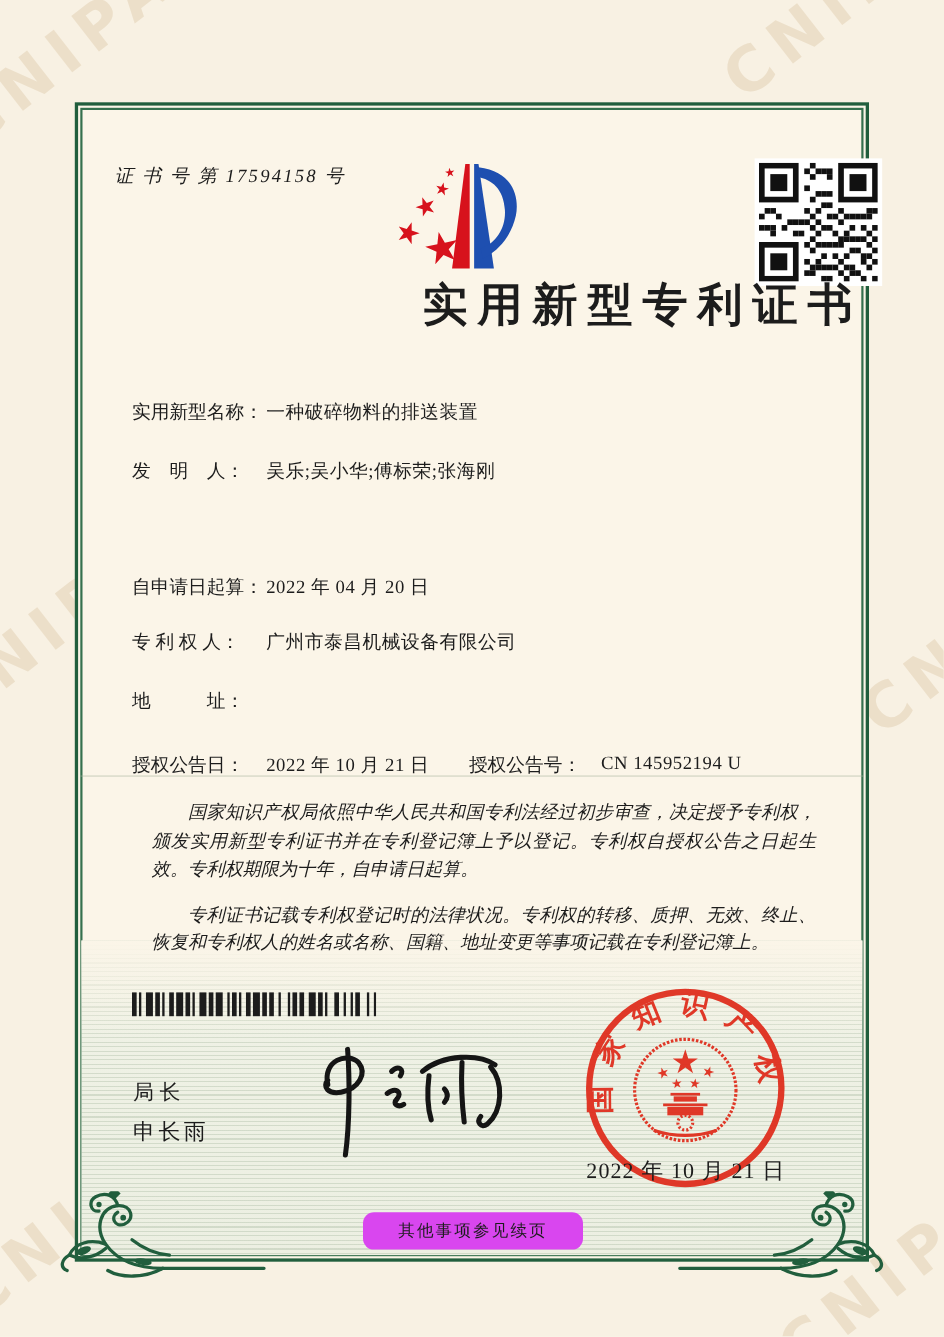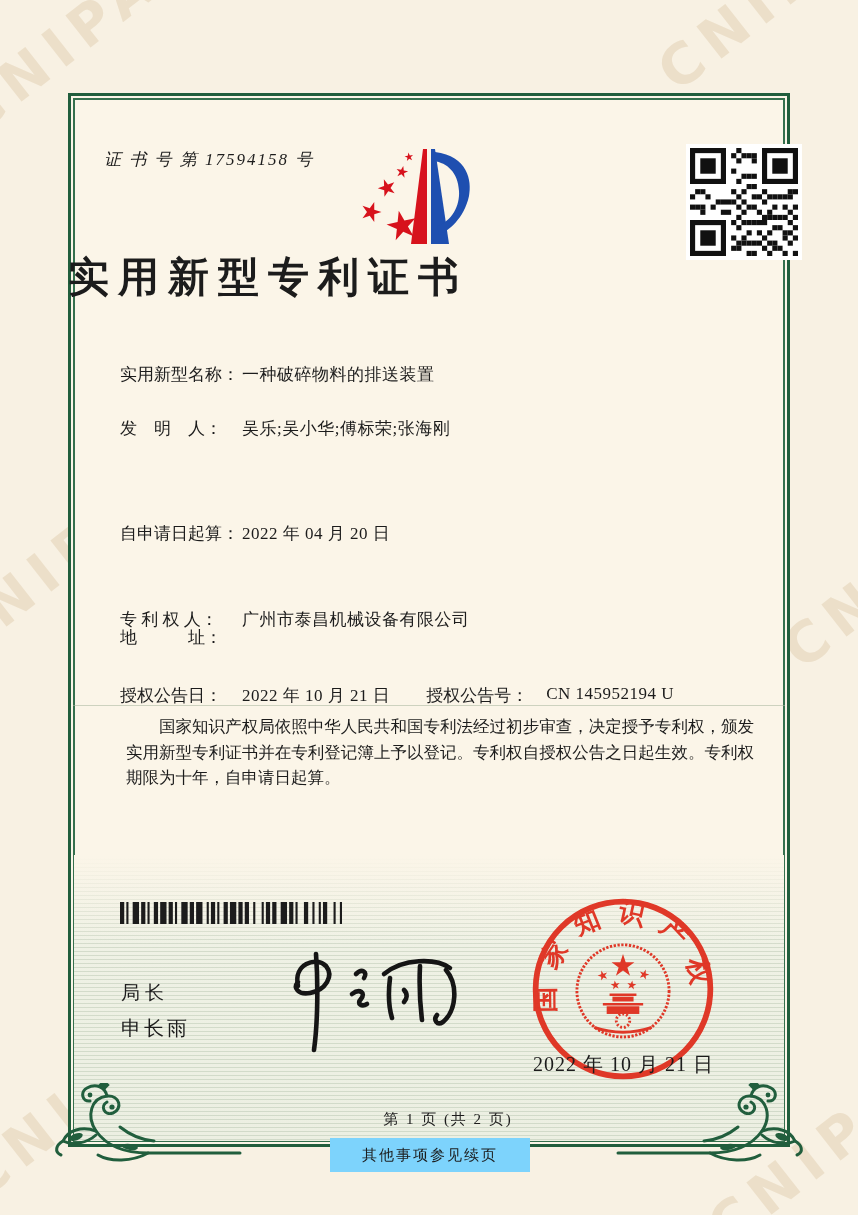--- a/index.html
+++ b/index.html
@@ -21,47 +21,47 @@
           linear-gradient(180deg,#f0f2e6,#ecefe2);}
   .corner-flourish{position:absolute;width:192px;height:80px;}
   #flourish-left{left:50px;top:1083px;}
   #flourish-right{left:616px;top:1083px;transform:scaleX(-1);}
 
   #cert-number{position:absolute;left:104px;top:148px;font-size:17px;letter-spacing:2px;font-style:italic;}
 
   #logo{position:absolute;left:338px;top:136px;width:188px;height:124px;}
   #qr{position:absolute;left:686px;top:144px;width:116px;height:116px;background:#fff;padding:4px;box-sizing:border-box;}
 
-  #title{position:absolute;left:68px;top:250px;width:716px;text-align:left;
+  #title{position:absolute;left:68px;top:250px;width:716px;text-align:right;
          font-size:41px;font-weight:bold;letter-spacing:9px;}
 
   .row{position:absolute;left:120px;width:640px;font-size:17px;display:flex;}
   .flabel{flex:0 0 122px;white-space:nowrap;}
   .fvalue{letter-spacing:.5px;}
   .fvalue.addr{width:480px;word-break:break-all;line-height:28px;}
   .dual .flabel2{margin-left:36px;flex:0 0 120px;white-space:nowrap;}
 
   #divider{position:absolute;left:73px;top:705px;width:712px;height:1px;background:#a8b49c;opacity:.55;}
 
   #paragraphs{position:absolute;left:122px;top:710px;width:636px;font-size:16.5px;line-height:25.5px;text-align:justify;}
-  #paragraphs p{margin:4px;text-indent:2em;}
+  #paragraphs p{margin:16px;text-indent:2em;font-style:italic;}
 
   #barcode{position:absolute;left:120px;top:902px;width:222px;height:22px;}
 
   #signatory-title{position:absolute;left:121px;top:980px;font-size:19px;letter-spacing:5px;}
   #signatory-name{position:absolute;left:121px;top:1015px;font-size:20px;letter-spacing:3px;}
   #signature{position:absolute;left:238px;top:946px;width:236px;height:112px;}
 
   #seal{position:absolute;left:527px;top:893px;width:192px;height:192px;opacity:.93;}
   #seal-date{position:absolute;left:533px;top:1051px;font-size:20px;letter-spacing:1px;white-space:nowrap;}
 
   #page-footer{position:absolute;left:68px;top:1110px;width:716px;text-align:center;font-size:15px;letter-spacing:2px;padding-left:22px;}
 
-  #note-band{position:absolute;left:330px;top:1138px;width:200px;height:34px;background:#7dd3fc;
-             display:flex;align-items:center;justify-content:center;}
+  #note-band{position:absolute;left:330px;top:1102px;width:200px;height:34px;background:#d946ef;
+             display:flex;align-items:center;justify-content:center;border-radius:10px;}
   #note-band span{font-size:15px;letter-spacing:2px;}
 </style>
 </head>
 <body>
 
 <div id="page">
 
   <span class="wm" style="left:-60px;top:15px">CNIPA</span>
   <span class="wm" style="left:640px;top:-28px">CNIPA</span>
   <span class="wm" style="left:243px;top:150px;opacity:.7">CNIPA</span>
@@ -251,38 +251,39 @@
     <span class="fvalue">吴乐;吴小华;傅标荣;张海刚</span>
   </div>
   <div class="row" style="top:363px">
     <span class="flabel">实用新型名称：</span>
     <span class="fvalue">一种破碎物料的排送装置</span>
   </div>
   <div class="row" style="top:522px">
     <span class="flabel">自申请日起算：</span>
     <span class="fvalue">2022 年 04 月 20 日</span>
   </div>
-  <div class="row" style="top:608px">
+  <div class="row" style="top:572px">
     <span class="flabel">专 利 权 人：</span>
     <span class="fvalue">广州市泰昌机械设备有限公司</span>
   </div>
   <div class="row" style="top:626px">
     <span class="flabel">地　　　址：</span>
   </div>
   <div class="row dual" style="top:684px">
     <span class="flabel">授权公告日：</span>
     <span class="fvalue">2022 年 10 月 21 日</span>
     <span class="flabel2">授权公告号：</span>
     <span class="fvalue">CN 145952194 U</span>
   </div>
 
   <div id="divider"></div>
 
   <div id="paragraphs">
     <p>国家知识产权局依照中华人民共和国专利法经过初步审查，决定授予专利权，颁发实用新型专利证书并在专利登记簿上予以登记。专利权自授权公告之日起生效。专利权期限为十年，自申请日起算。</p>
+    <p>专利证书记载专利权登记时的法律状况。专利权的转移、质押、无效、终止、恢复和专利权人的姓名或名称、国籍、地址变更等事项记载在专利登记簿上。</p>
   </div>
 
   <svg id="barcode" viewBox="0 0 189 22" preserveAspectRatio="none">
       <rect x="0" y="0" width="3.6" height="22" fill="#1c1c1c"></rect>
       <rect x="5.4" y="0" width="1.8" height="22" fill="#1c1c1c"></rect>
       <rect x="10.8" y="0" width="5.4" height="22" fill="#1c1c1c"></rect>
       <rect x="18.000000000000004" y="0" width="3.6" height="22" fill="#1c1c1c"></rect>
       <rect x="23.400000000000006" y="0" width="1.8" height="22" fill="#1c1c1c"></rect>
       <rect x="28.800000000000008" y="0" width="3.6" height="22" fill="#1c1c1c"></rect>
       <rect x="34.2" y="0" width="5.4" height="22" fill="#1c1c1c"></rect>

